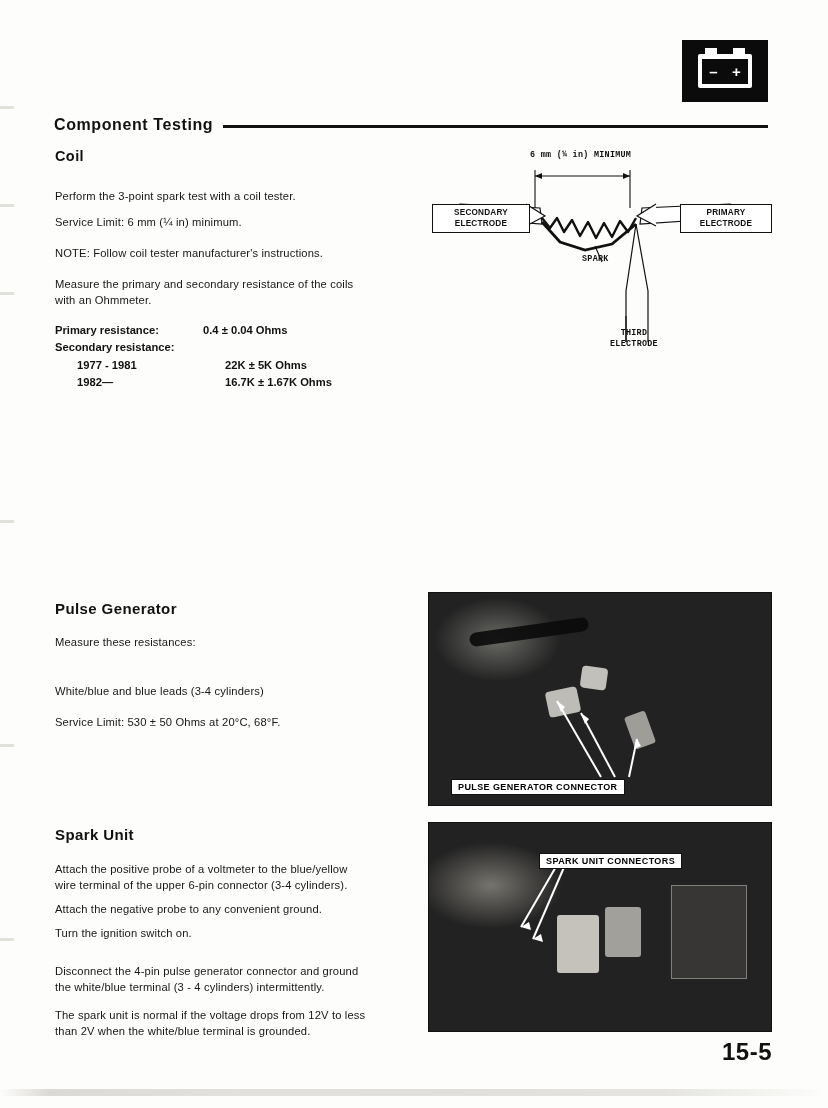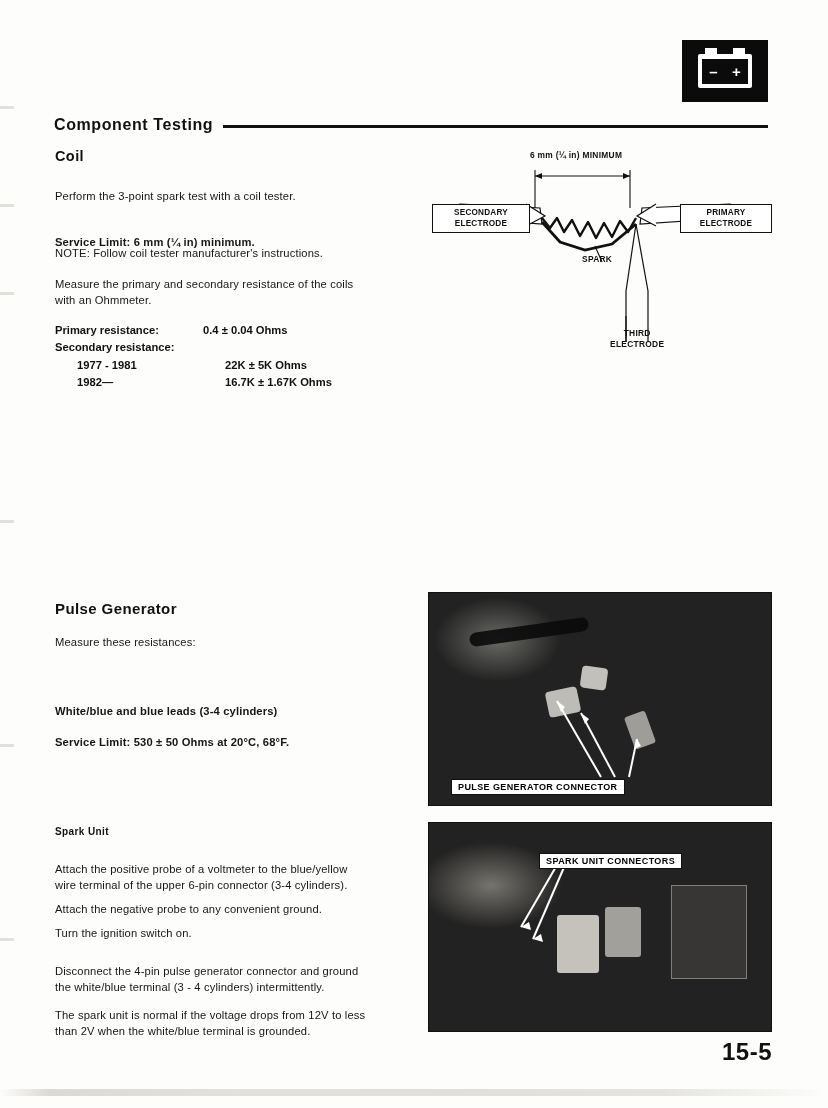--- a/index.html
+++ b/index.html
@@ -123,21 +123,21 @@
     letter-spacing: 0.4px;
   }
 
   .para {
     position: absolute;
     font-size: 11.2px;
     line-height: 1.5;
     letter-spacing: 0.15px;
     color: #161616;
   }
-  .para.bold { font-weight: bold; margin-top: 20px; }
+  .para.bold { font-weight: normal; }
 
   
   .spec {
     position: absolute;
     left: 55px;
     top: 322px;
     width: 360px;
     font-size: 11.2px;
     line-height: 1.55;
     font-weight: bold;
@@ -156,20 +156,21 @@
     height: 215px;
   }
   .dg-label {
     position: absolute;
     font-size: 8.4px;
     font-weight: bold;
     letter-spacing: 0.3px;
     text-align: center;
     line-height: 1.25;
     white-space: nowrap;
+    font-family: Liberation Mono, monospace;
   }
   .dg-box {
     position: absolute;
     border: 1.2px solid #111;
     background: #fff;
     font-size: 8.2px;
     font-weight: bold;
     text-align: center;
     line-height: 1.3;
     padding: 3px 6px;
@@ -319,21 +320,21 @@
       <polygon points="128,108 136,114 132,119" fill="#fff"></polygon>
       <line x1="186" y1="184" x2="152" y2="120" stroke="#fff" stroke-width="2"></line>
       <polygon points="152,120 160,126 156,131" fill="#fff"></polygon>
       <line x1="200" y1="184" x2="208" y2="146" stroke="#fff" stroke-width="2"></line>
       <polygon points="208,146 205,156 212,153" fill="#fff"></polygon>
     </svg>
 
     <div class="cap" style="left:22px; bottom:10px;">PULSE GENERATOR CONNECTOR</div>
   </div>
 
-  <div class="sub-head" style="left:55px; top:826px; font-size:10px;">Spark Unit</div>
+  <div class="sub-head" style="left:55px; top:826px; font-size:15px;">Spark Unit</div>
   <div class="para" style="left:55px; top:861px; width:370px;">Attach the positive probe of a voltmeter to the blue/yellow</div>
   <div class="para" style="left:55px; top:877px; width:370px;">wire terminal of the upper 6-pin connector (3-4 cylinders).</div>
   <div class="para" style="left:55px; top:901px; width:370px;">Attach the negative probe to any convenient ground.</div>
   <div class="para" style="left:55px; top:925px; width:370px;">Turn the ignition switch on.</div>
   <div class="para" style="left:55px; top:963px; width:375px;">Disconnect the 4-pin pulse generator connector and ground</div>
   <div class="para" style="left:55px; top:979px; width:375px;">the white/blue terminal (3 - 4 cylinders) intermittently.</div>
   <div class="para" style="left:55px; top:1007px; width:375px;">The spark unit is normal if the voltage drops from 12V to less</div>
   <div class="para" style="left:55px; top:1023px; width:375px;">than 2V when the white/blue terminal is grounded.</div>
 
   <div class="photo" style="left:428px; top:822px; width:342px; height:208px;">

